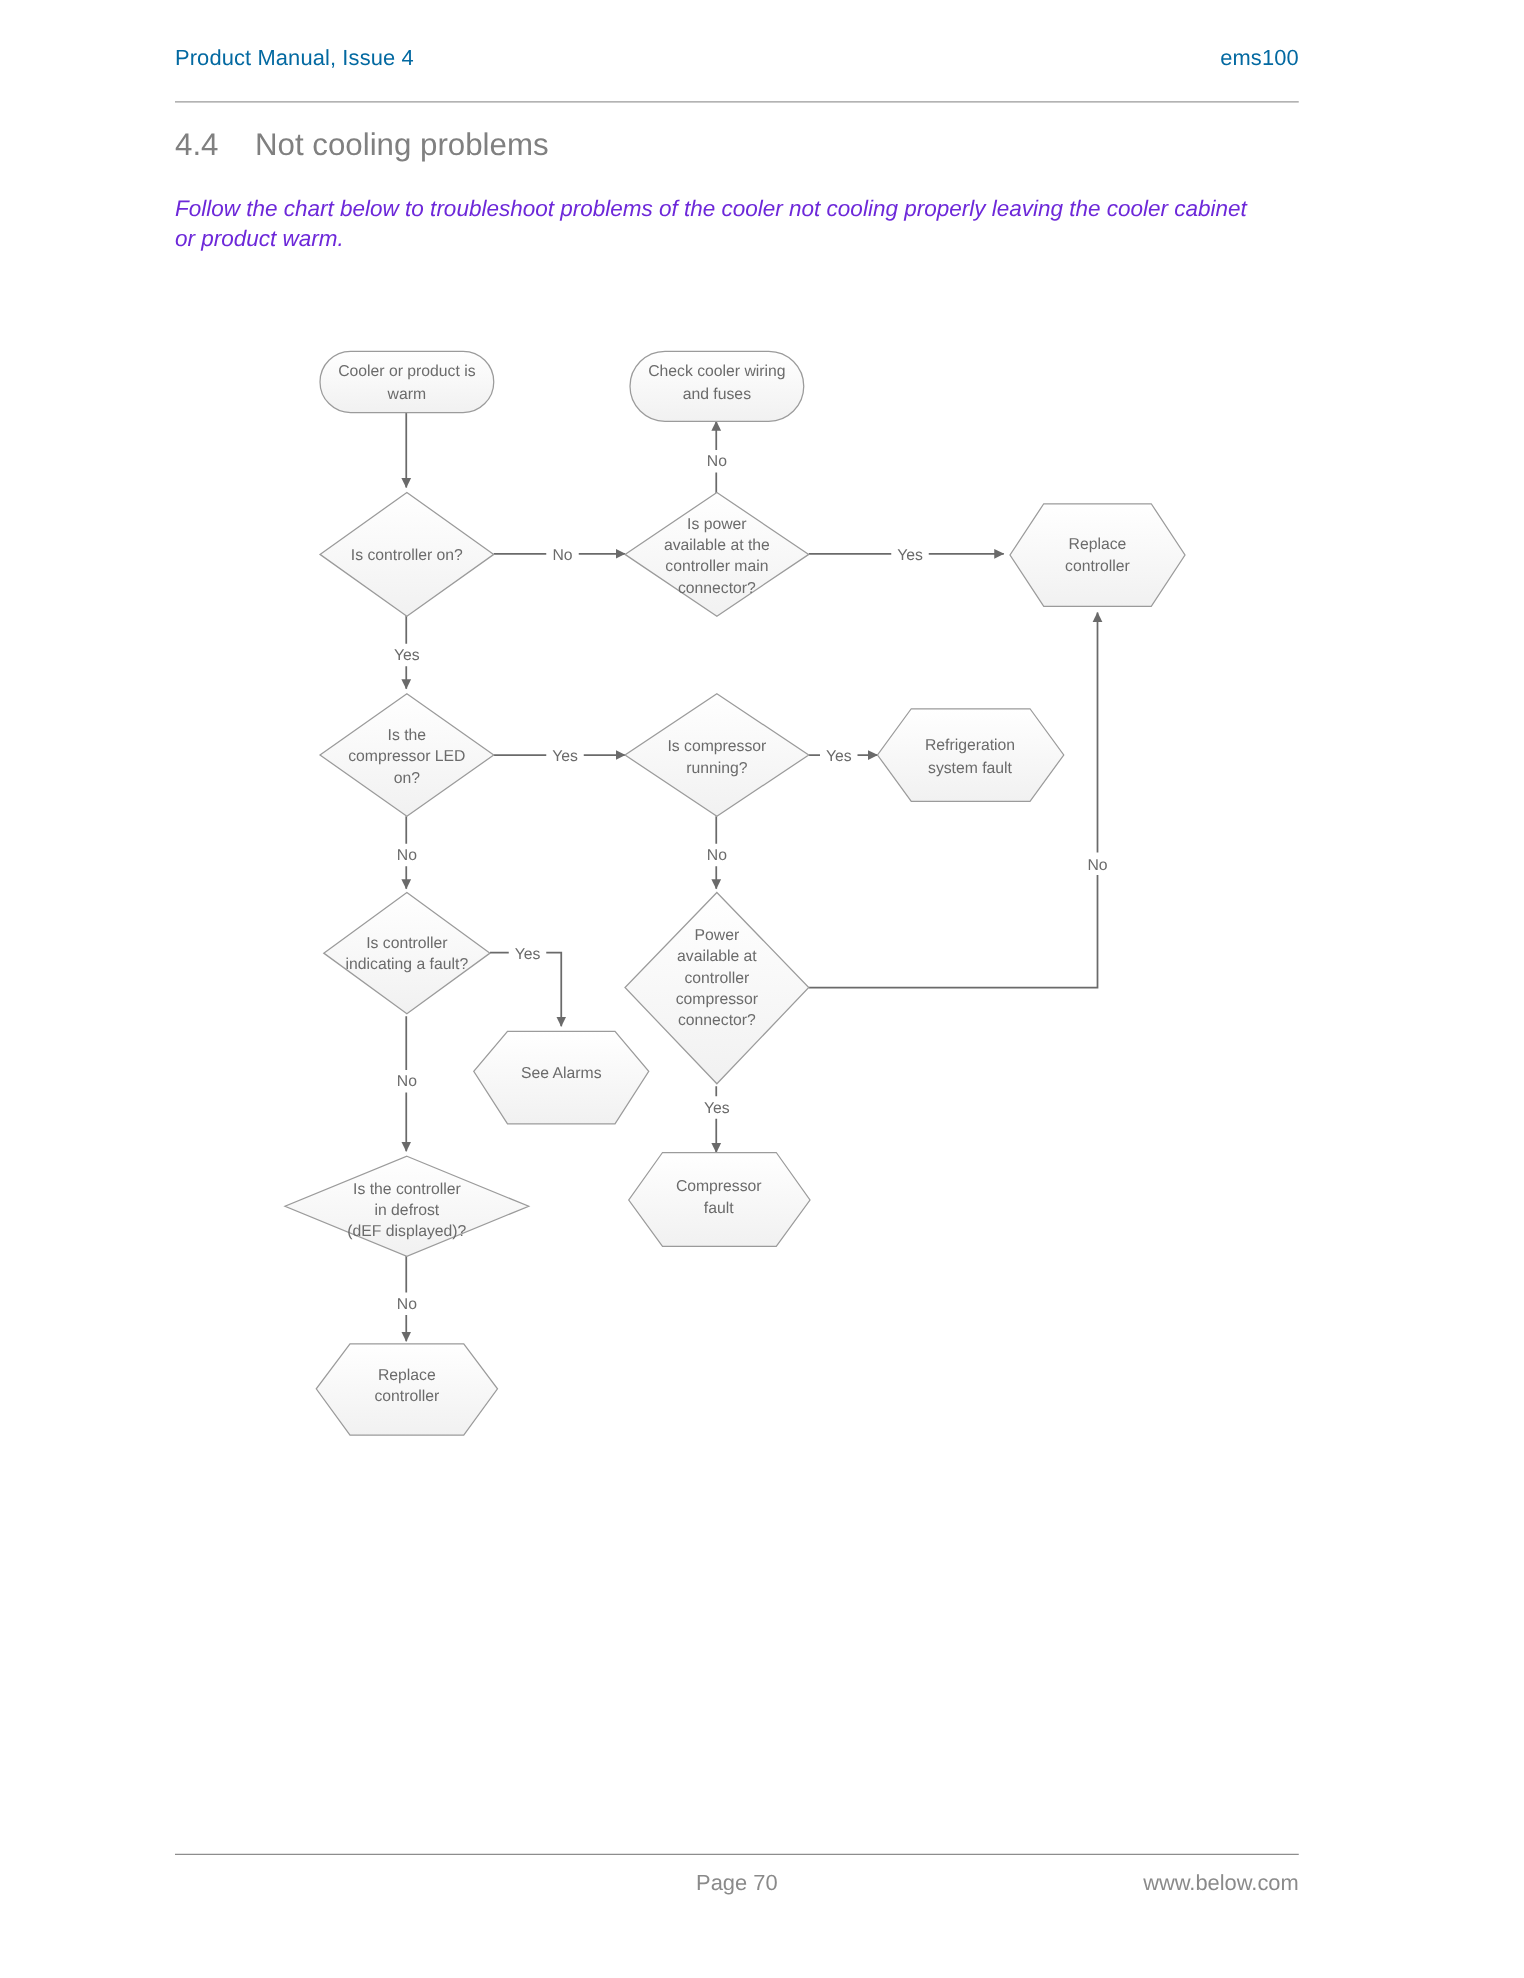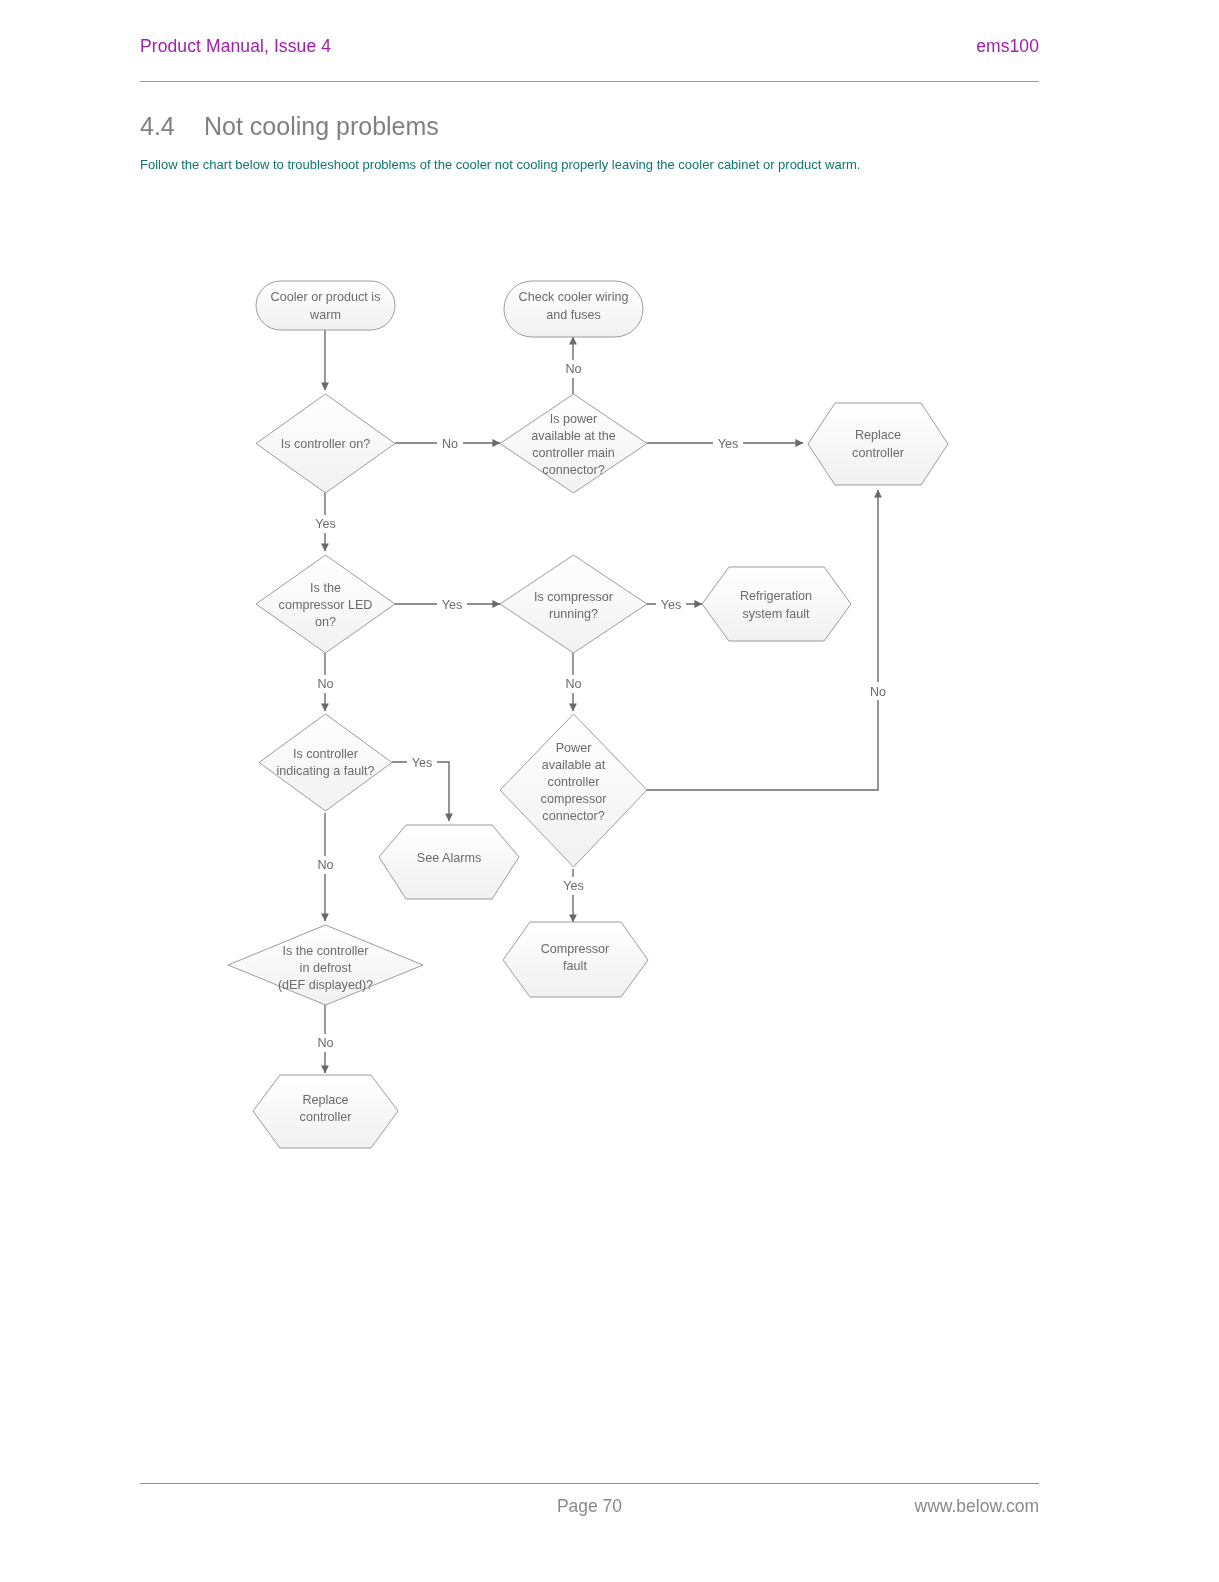--- a/index.html
+++ b/index.html
@@ -23,52 +23,53 @@
   
   .header {
     position: absolute;
     left: 140px;
     top: 36px;
     width: 899px;
     display: flex;
     justify-content: space-between;
     align-items: baseline;
     font-size: 17.5px;
-    color: #a21caf;
+    color: #0369a1;
     letter-spacing: 0.1px;
   }
   .header-rule {
     position: absolute;
     left: 140px;
     top: 81px;
     width: 899px;
     height: 1px;
     background: #9a9a9a;
   }
 
   
   .sec-heading {
     position: absolute;
     left: 140px;
-    top: 112px;
+    top: 102px;
     font-size: 25px;
     color: #808080;
     font-weight: normal;
     white-space: nowrap;
   }
   .sec-heading .num { display: inline-block; width: 64px; }
 
   .intro {
     position: absolute;
     left: 140px;
     top: 156px;
     width: 860px;
-    font-size: 13px;
+    font-size: 18px;
     line-height: 1.32;
-    color: #0f766e;
+    color: #6d28d9;
+    font-style: italic;
   }
 
   
   .chart-wrap {
     position: absolute;
     left: 0;
     top: 0;
     width: 1098px;
     height: 1582px;
     pointer-events: none;

